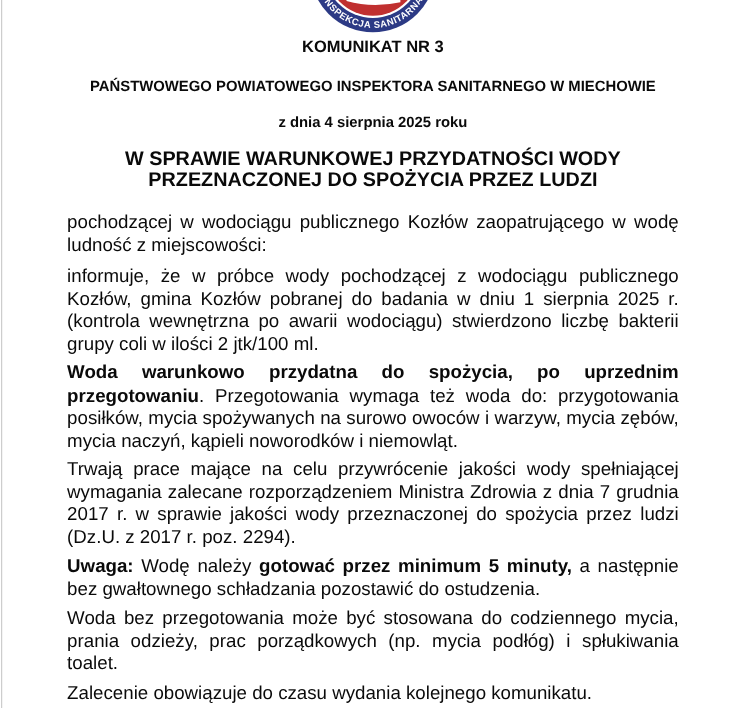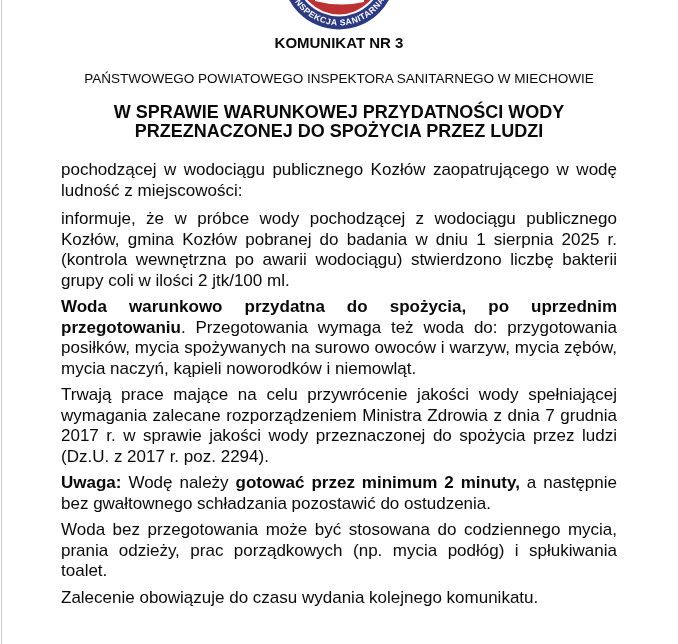--- a/index.html
+++ b/index.html
@@ -32,21 +32,21 @@
   }
   .h-title {
     text-align: center;
     font-weight: bold;
     font-size: 15px;
     line-height: 16px;
     margin: 5px 0 0 0;
   }
   .h-authority {
     text-align: center;
-    font-weight: normal;
+    font-weight: bold;
     font-size: 13.5px;
     line-height: 16px;
     margin: 20px 0 0 0;
     white-space: nowrap;
   }
   .h-date {
     text-align: center;
     font-weight: bold;
     font-size: 13.5px;
     line-height: 16px;
@@ -86,20 +86,21 @@
       <path id="ring-text-path" d="M 26,1.9 A 53 53 0 0 0 114,1.9" fill="none"></path>
       <text font-size="8.5" font-weight="bold" letter-spacing="0.5" font-family="Liberation Sans, DejaVu Sans, sans-serif" fill="#ffffff">
         <textPath href="#ring-text-path" startOffset="50%" text-anchor="middle">INSPEKCJA SANITARNA</textPath>
       </text>
     </svg>
 
     <div class="h-title">KOMUNIKAT NR 3</div>
 
     <div class="h-authority">PAŃSTWOWEGO POWIATOWEGO INSPEKTORA SANITARNEGO W MIECHOWIE</div>
 
+    <div class="h-date">z dnia 4 sierpnia 2025 roku</div>
 
     <div class="h-subject">W SPRAWIE WARUNKOWEJ PRZYDATNOŚCI WODY PRZEZNACZONEJ DO SPOŻYCIA PRZEZ LUDZI</div>
 
     <div class="doc-body">
 
       <p class="lead">
         <span>pochodzącej w wodociągu publicznego Kozłów zaopatrującego w wodę ludność z&nbsp;miejscowości:</span>
       </p>
 
 
@@ -110,21 +111,21 @@
 
       <p>
         <b>Woda warunkowo przydatna do spożycia, po uprzednim przegotowaniu</b><span>. Przegotowania wymaga też woda do: przygotowania posiłków, mycia spożywanych na surowo owoców i warzyw, mycia zębów, mycia naczyń, kąpieli noworodków i niemowląt.</span>
       </p>
 
       <p>
         <span>Trwają prace mające na celu przywrócenie jakości wody spełniającej wymagania zalecane rozporządzeniem Ministra Zdrowia z dnia 7 grudnia 2017 r. w sprawie jakości wody przeznaczonej do spożycia przez ludzi (Dz.U. z 2017 r. poz. 2294).</span>
       </p>
 
       <p>
-        <b>Uwaga:</b><span> Wodę należy </span><b>gotować przez minimum 2 minuty,</b><span> a następnie bez gwałtownego schładzania pozostawić do ostudzenia.</span>
+        <b>Uwaga:</b><span> Wodę należy </span><b>gotować przez minimum 5 minuty,</b><span> a następnie bez gwałtownego schładzania pozostawić do ostudzenia.</span>
       </p>
 
       <p>
         <span>Woda bez przegotowania może być stosowana do codziennego mycia, prania odzieży, prac porządkowych (np. mycia podłóg) i spłukiwania toalet.</span>
       </p>
 
       <p>
         <span>Zalecenie obowiązuje do czasu wydania kolejnego komunikatu.</span>
       </p>
 

